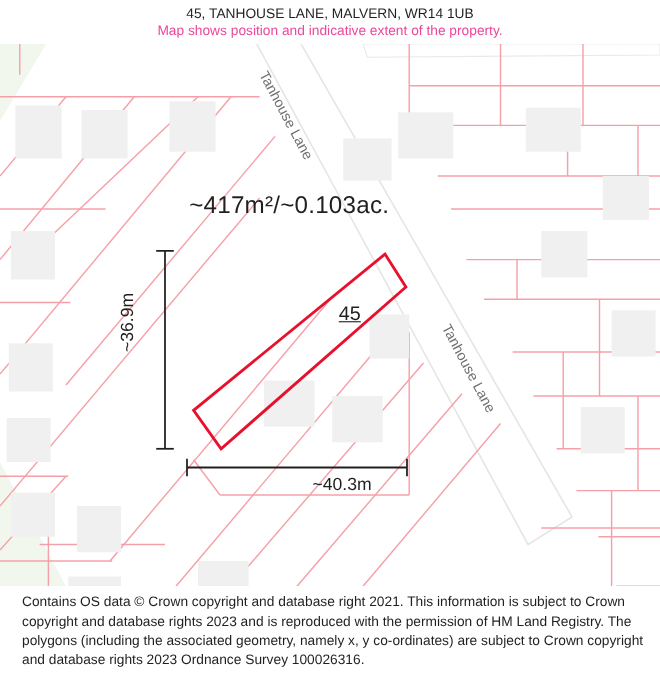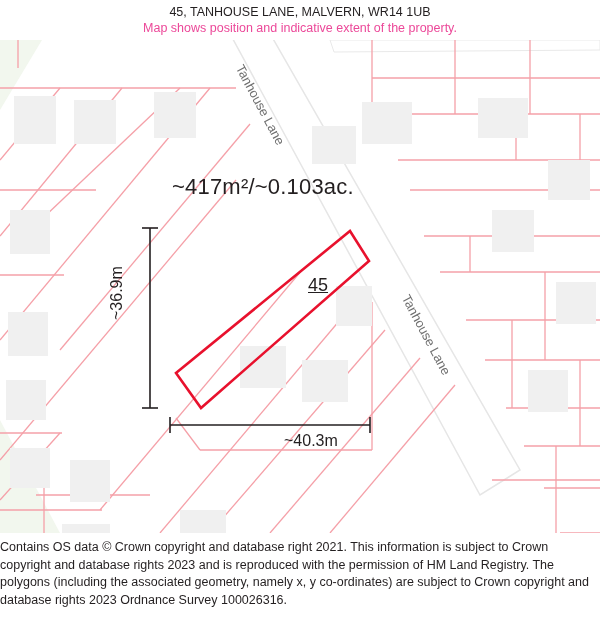--- a/index.html
+++ b/index.html
@@ -114,21 +114,21 @@
     transform-origin: left top;
   }
 
   
   .footer {
     position: absolute;
     left: 0;
     top: 533px;
     width: 600px;
     height: 92px;
-    padding: 6px 4px 0 0;
+    padding: 6px 4px 0 20px;
     box-sizing: border-box;
     background: #ffffff;
   }
   .footer p {
     margin: 0;
     font-size: 12.5px;
     line-height: 17.5px;
     color: #231f20;
   }
 </style>

